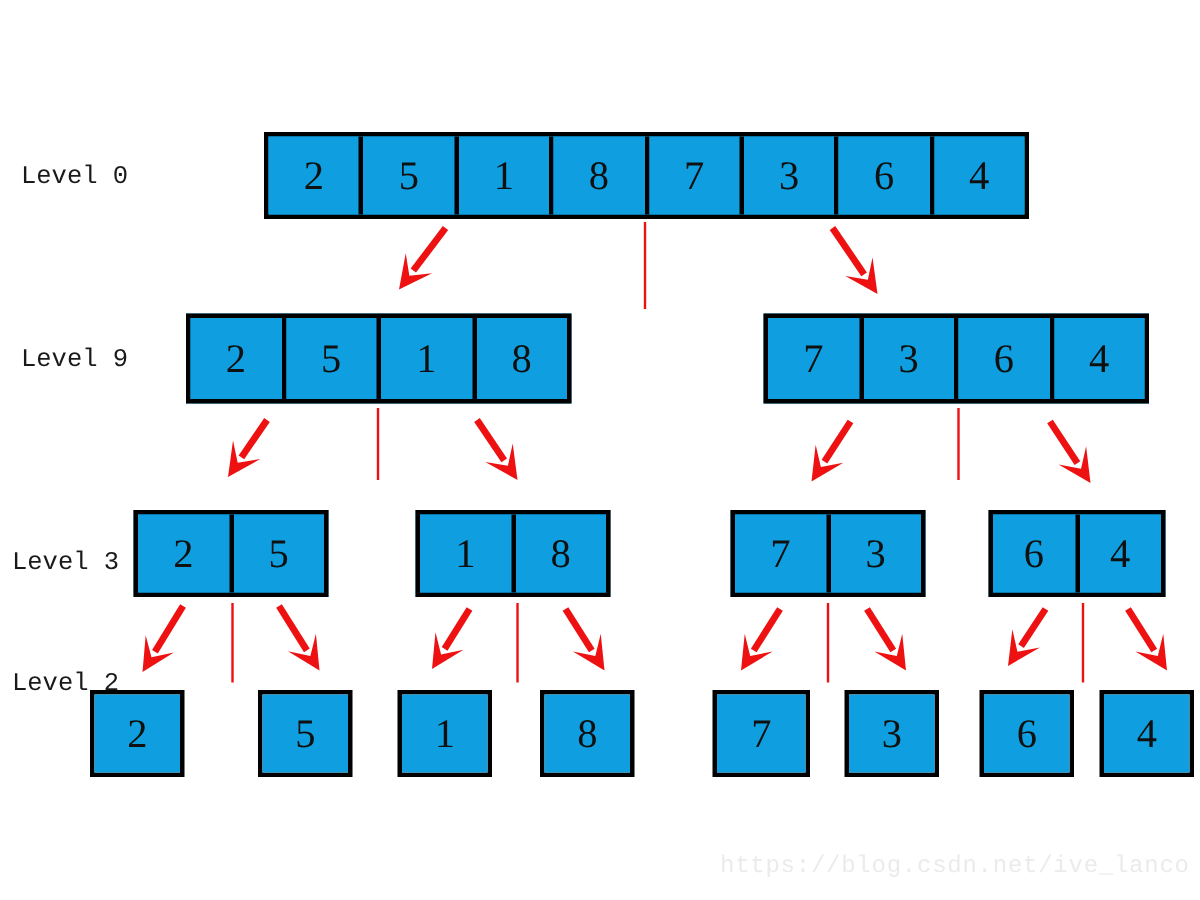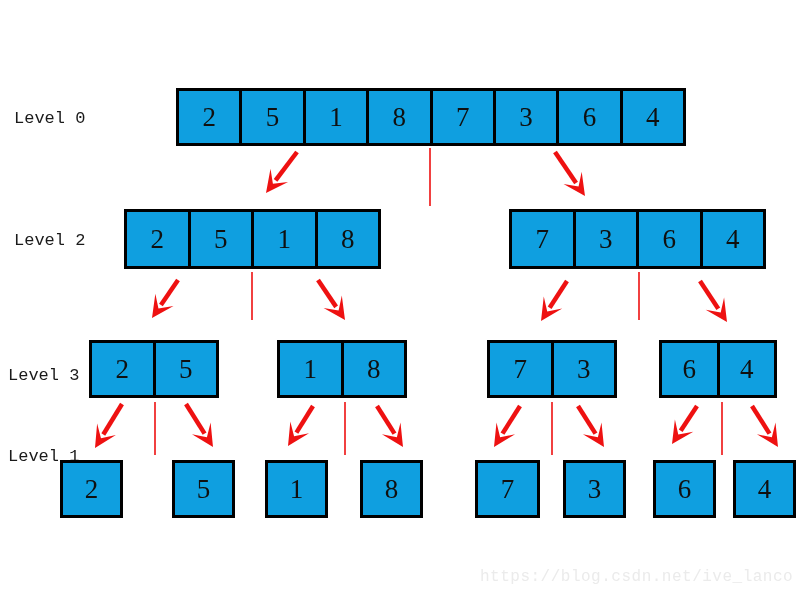--- a/index.html
+++ b/index.html
@@ -113,21 +113,21 @@
       <div class="group lvl0" style="left: 176px; top: 88px; width: 510px; height: 58px;">
         <div class="cell" style="flex: 1 1 0px;">2</div>
         <div class="cell" style="flex: 1 1 0px;">5</div>
         <div class="cell" style="flex: 1 1 0px;">1</div>
         <div class="cell" style="flex: 1 1 0px;">8</div>
         <div class="cell" style="flex: 1 1 0px;">7</div>
         <div class="cell" style="flex: 1 1 0px;">3</div>
         <div class="cell" style="flex: 1 1 0px;">6</div>
         <div class="cell" style="flex: 1 1 0px;">4</div>
       </div>
-      <div class="level-label" style="left: 14px; top: 232px;">Level 2</div>
+      <div class="level-label" style="left: 14px; top: 232px;">Level 9</div>
       <div class="group lvl1" style="left: 124px; top: 209px; width: 257px; height: 60px;">
         <div class="cell" style="flex: 1 1 0px;">2</div>
         <div class="cell" style="flex: 1 1 0px;">5</div>
         <div class="cell" style="flex: 1 1 0px;">1</div>
         <div class="cell" style="flex: 1 1 0px;">8</div>
       </div>
       <div class="group lvl1" style="left: 509px; top: 209px; width: 257px; height: 60px;">
         <div class="cell" style="flex: 1 1 0px;">7</div>
         <div class="cell" style="flex: 1 1 0px;">3</div>
         <div class="cell" style="flex: 1 1 0px;">6</div>
@@ -143,21 +143,21 @@
         <div class="cell" style="flex: 1 1 0px;">8</div>
       </div>
       <div class="group lvl2" style="left: 487px; top: 340px; width: 130px; height: 58px;">
         <div class="cell" style="flex: 1 1 0px;">7</div>
         <div class="cell" style="flex: 1 1 0px;">3</div>
       </div>
       <div class="group lvl2" style="left: 659px; top: 340px; width: 118px; height: 58px;">
         <div class="cell" style="flex: 1 1 0px;">6</div>
         <div class="cell" style="flex: 1 1 0px;">4</div>
       </div>
-      <div class="level-label" style="left: 8px; top: 448px;">Level 1</div>
+      <div class="level-label" style="left: 8px; top: 448px;">Level 2</div>
       <div class="group lvl3" style="left: 60px; top: 460px; width: 63px; height: 58px;">
         <div class="cell" style="flex: 1 1 0px;">2</div>
       </div>
       <div class="group lvl3" style="left: 172px; top: 460px; width: 63px; height: 58px;">
         <div class="cell" style="flex: 1 1 0px;">5</div>
       </div>
       <div class="group lvl3" style="left: 265px; top: 460px; width: 63px; height: 58px;">
         <div class="cell" style="flex: 1 1 0px;">1</div>
       </div>
       <div class="group lvl3" style="left: 360px; top: 460px; width: 63px; height: 58px;">

